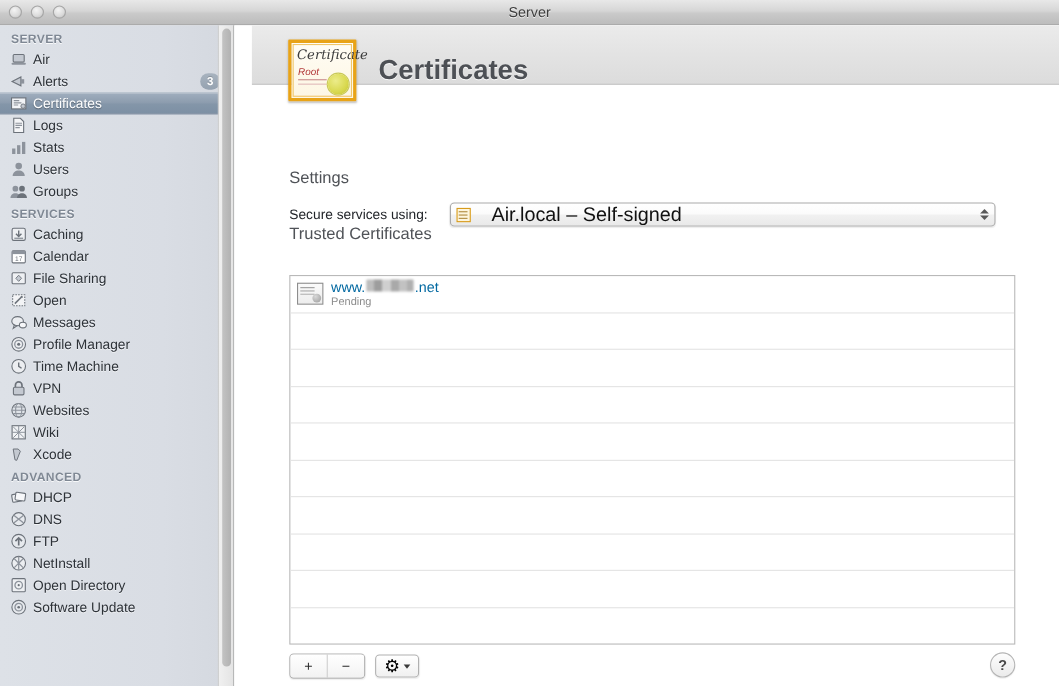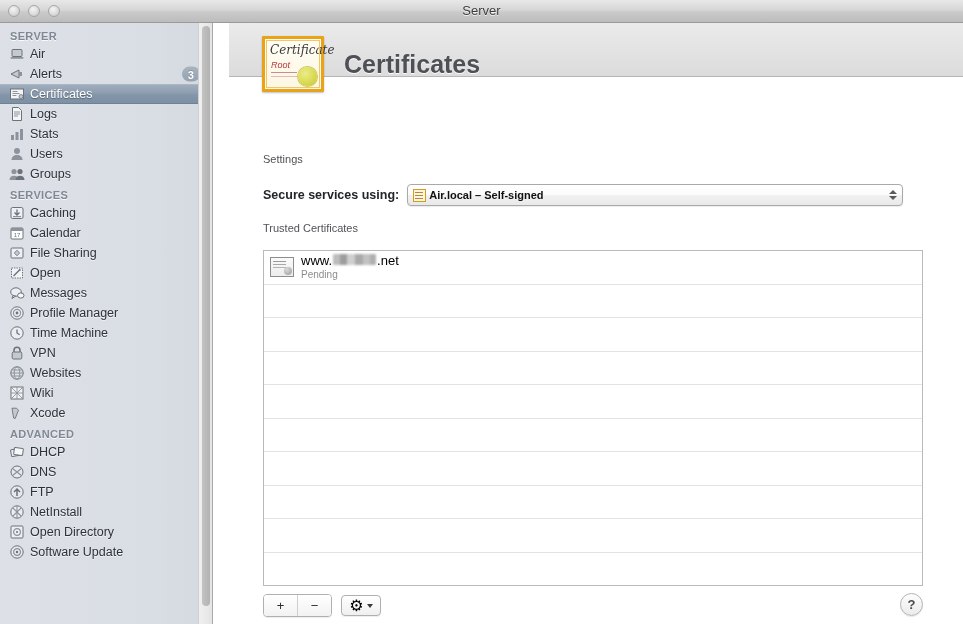--- a/index.html
+++ b/index.html
@@ -211,49 +211,47 @@
   }
   .cert-row-icon .rseal {
     position: absolute; right: 1px; bottom: 1px;
     width: 8px; height: 8px; border-radius: 50%;
     background: radial-gradient(circle at 36% 32%, #d8d8d8, #9b9b9b);
   }
 
   
   .section-label {
     position: absolute;
-    font-size: 11px; color: #4f5257;
+    font-size: 15px; color: #4f5257;
     font-weight: normal;
   }
   #settings-label { left: 50px; top: 130px; }
-  #trusted-label  { left: 50px; top: 199px; }
+  #trusted-label  { left: 50px; top: 181px; }
 
   #popup-row {
     position: absolute; left: 50px; top: 161px;
     display: flex; align-items: center;
   }
   #popup-caption {
     font-size: 12.5px; color: #22252a;
-    margin-right: 8px;
-    font-weight: bold;
+    margin-right: 20px;
   }
   #popup {
     width: 496px; height: 22px;
     border: 1px solid #a9a9a9;
     border-radius: 4px;
     background: linear-gradient(to bottom,#ffffff 0%,#fbfbfb 48%,#f1f1f1 52%,#e9e9e9 100%);
     box-shadow: 0 1px 1px rgba(0,0,0,0.08);
     display: flex; align-items: center;
     padding-left: 5px; box-sizing: border-box;
     position: relative;
   }
   #popup-value {
-    font-size: 11px; color: #111;
-    margin-left: 3px;
-    font-weight: bold;
+    font-size: 18px; color: #111;
+    margin-left: 19px;
   }
   #popup-arrows {
     position: absolute; right: 5px; top: 50%;
     transform: translateY(-50%);
     display: flex; flex-direction: column; gap: 2px;
     align-items: center;
   }
   .arrow-up, .arrow-dn {
     width: 0; height: 0;
     border-left: 4px solid transparent;
@@ -274,21 +272,21 @@
   .list-row {
     height: 33.5px;
     border-bottom: 1px solid #e3e3e3;
     box-sizing: border-box;
     display: flex; align-items: center;
     padding-left: 6px;
   }
   .list-row.last { border-bottom: none; }
   .row-body { display: flex; align-items: center; gap: 7px; }
   .row-text { display: flex; flex-direction: column; justify-content: center; line-height: 1.12; }
-  .row-title { font-size: 13px; color: #000000; display: flex; align-items: baseline; }
+  .row-title { font-size: 13px; color: #0369a1; display: flex; align-items: baseline; }
   .row-sub { font-size: 10px; color: #8c8c8c; }
   .redacted {
     display: inline-block;
     width: 43px; height: 11px;
     margin: 0 1px;
     background:
       linear-gradient(90deg,#bdbdbd 0 7px,#9d9d9d 7px 14px,#cfcfcf 14px 22px,#a9a9a9 22px 30px,#c2c2c2 30px 37px,#b0b0b0 37px 43px);
     filter: blur(1.1px);
     vertical-align: -1px;
     border-radius: 1px;

